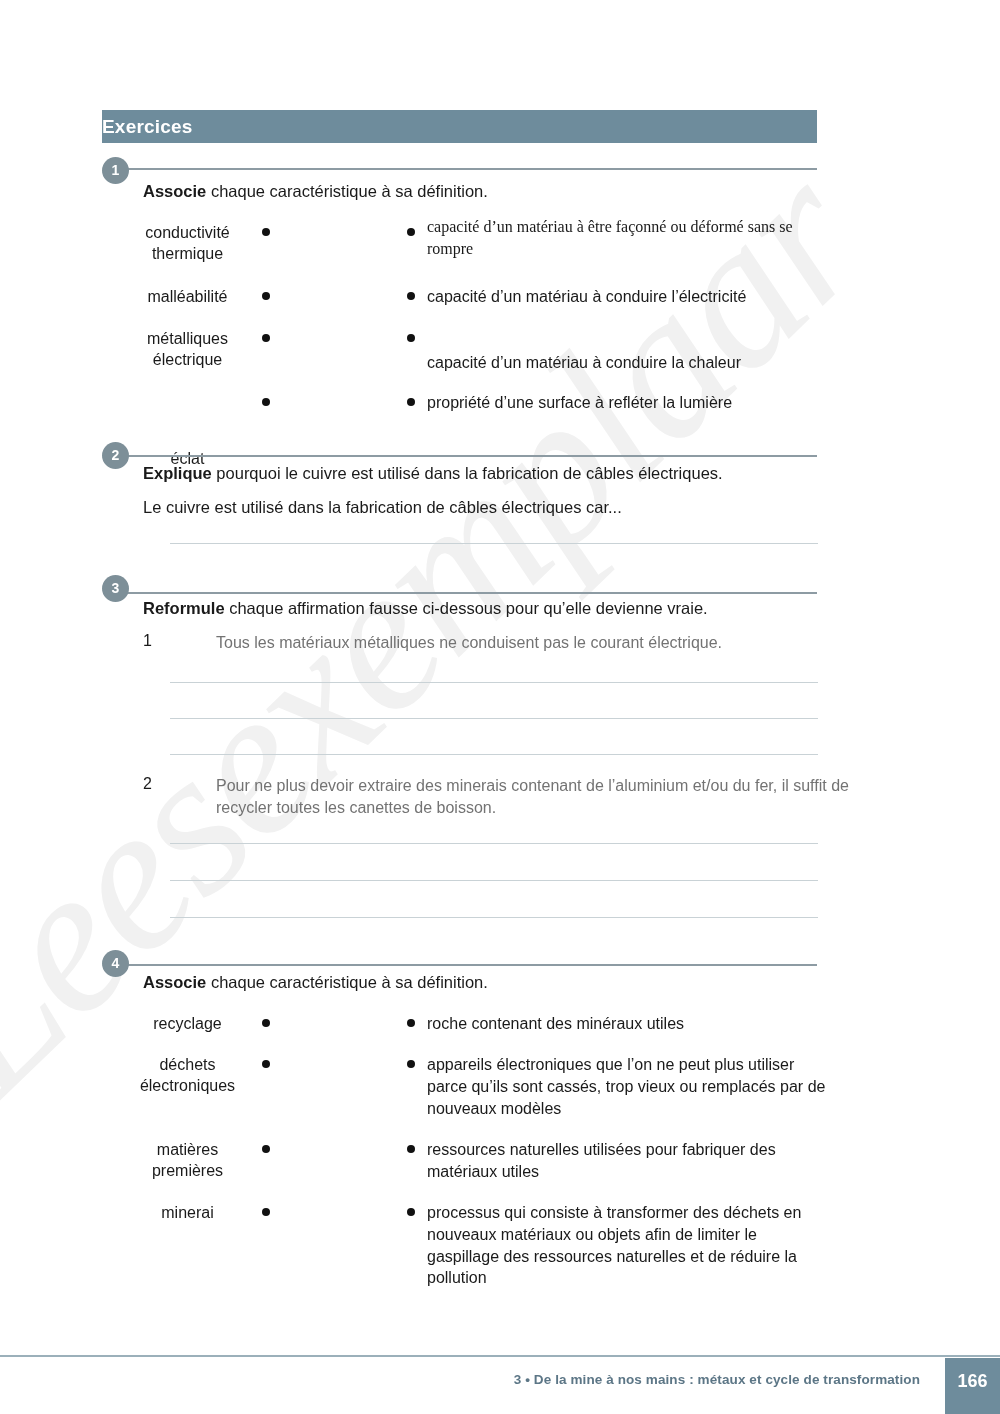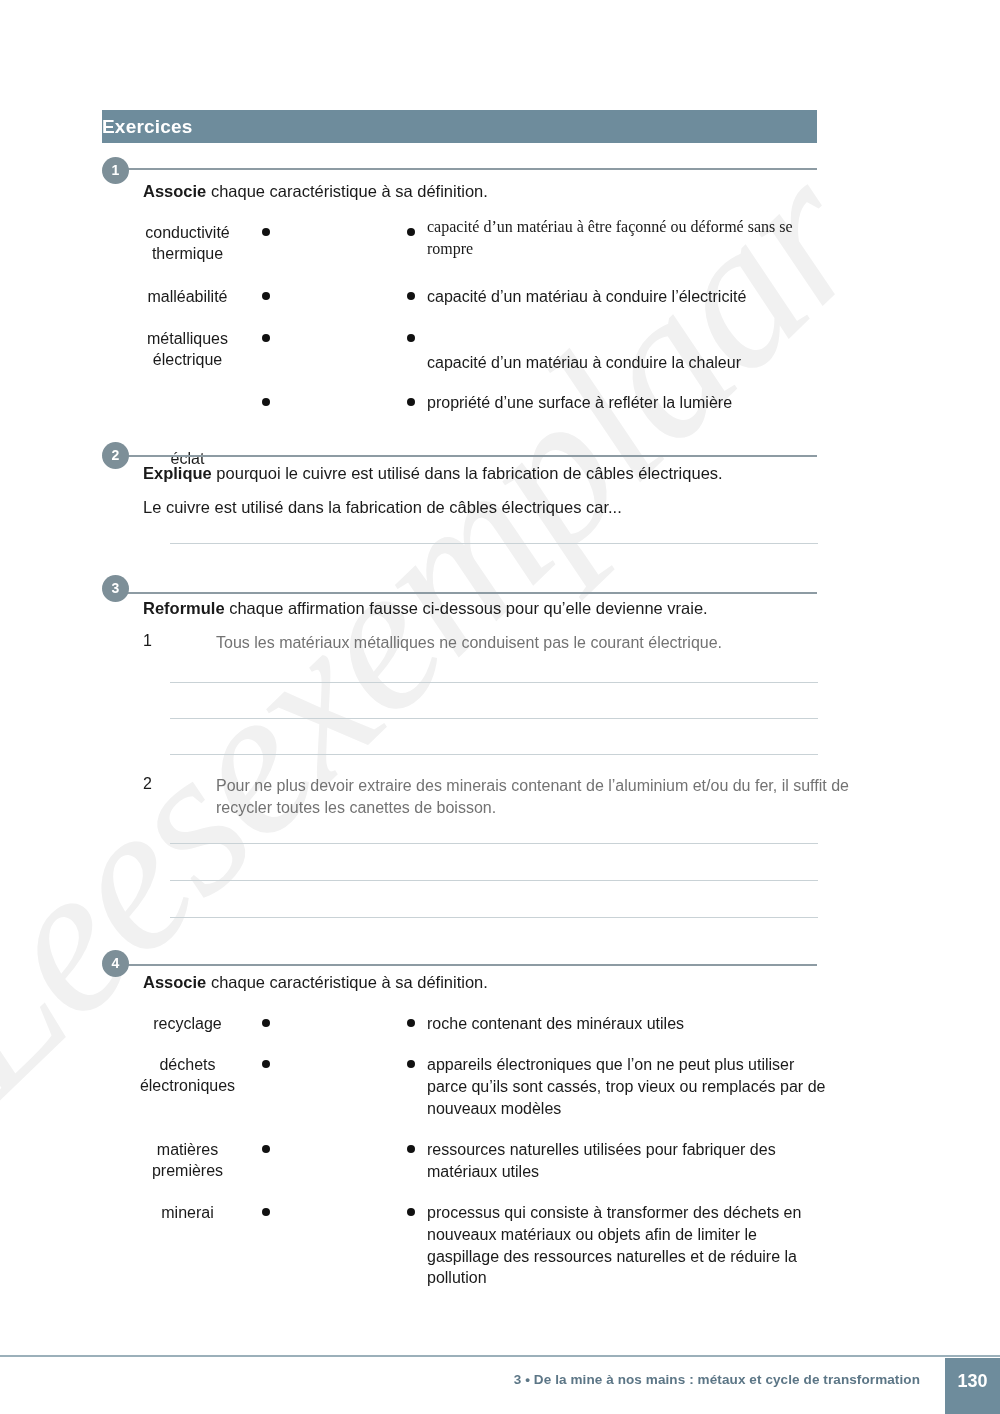--- a/index.html
+++ b/index.html
@@ -298,15 +298,15 @@
 
       <div class="match-left" style="top:1202px;">minerai</div>
       <div class="match-left-dot" style="top:1208px;"></div>
       <div class="match-right-dot" style="top:1208px;"></div>
       <div class="match-right" style="top:1202px;">processus qui consiste à transformer des déchets en nouveaux matériaux ou objets afin de limiter le gaspillage des ressources naturelles et de réduire la pollution</div>
     </div>
   </div>
 
   <div class="footer-rule"></div>
   <div class="footer-text">3 • De la mine à nos mains : métaux et cycle de transformation</div>
-  <div class="footer-page">130</div>
+  <div class="footer-page">166</div>
 
 </div>
 
 </body></html>

